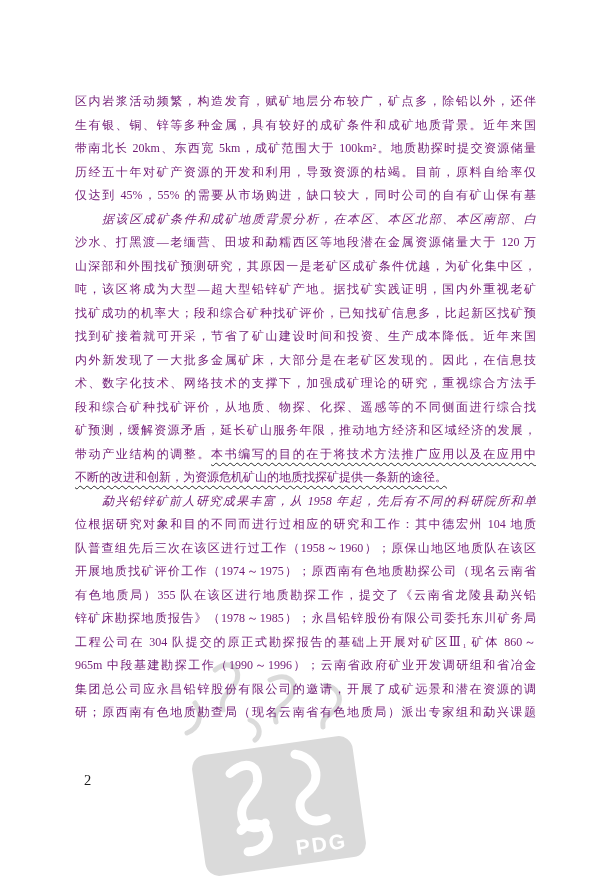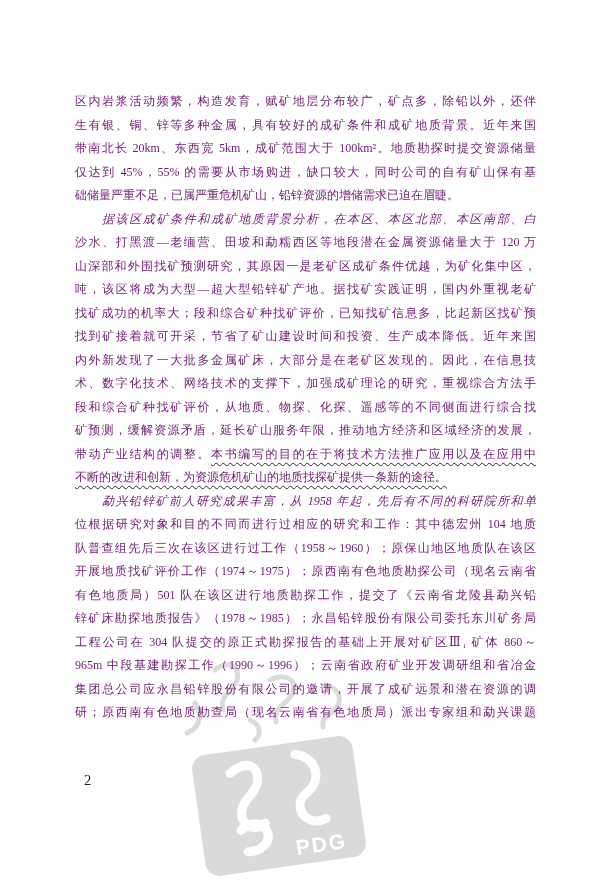--- a/index.html
+++ b/index.html
@@ -75,39 +75,39 @@
         <path d="M98 180 c10 -8 24 -6 26 6 c2 10 -10 18 -22 16"></path>
       </g>
       <text x="150" y="212" class="pdg-label">PDG</text>
     </g>
   </svg>
 
   <div class="text-block">
     <div class="line"><span>区内岩浆活动频繁，构造发育，赋矿地层分布较广，矿点多，除铅以外，还伴</span></div>
     <div class="line"><span>生有银、铜、锌等多种金属，具有较好的成矿条件和成矿地质背景。近年来国</span></div>
     <div class="line"><span>带南北长 20km、东西宽 5km，成矿范围大于 100km²。地质勘探时提交资源储量</span></div>
+    <div class="line"><span>历经五十年对矿产资源的开发和利用，导致资源的枯竭。目前，原料自给率仅</span></div>
     <div class="line"><span>仅达到 45%，55% 的需要从市场购进，缺口较大，同时公司的自有矿山保有基</span></div>
-    <div class="line para-end"><span>础储量严重不足，已属严重危机矿山，铅锌资源的增储需求已迫在眉睫。</span></div>
     <div class="line indent"><span>据该区成矿条件和成矿地质背景分析，在本区、本区北部、本区南部、白</span></div>
     <div class="line"><span>沙水、打黑渡—老缅营、田坡和勐糯西区等地段潜在金属资源储量大于 120 万</span></div>
     <div class="line"><span>山深部和外围找矿预测研究，其原因一是老矿区成矿条件优越，为矿化集中区，</span></div>
     <div class="line"><span>吨，该区将成为大型—超大型铅锌矿产地。据找矿实践证明，国内外重视老矿</span></div>
     <div class="line"><span>找矿成功的机率大；段和综合矿种找矿评价，已知找矿信息多，比起新区找矿预</span></div>
     <div class="line"><span>找到矿接着就可开采，节省了矿山建设时间和投资、生产成本降低。近年来国</span></div>
     <div class="line"><span>内外新发现了一大批多金属矿床，大部分是在老矿区发现的。因此，在信息技</span></div>
     <div class="line"><span>术、数字化技术、网络技术的支撑下，加强成矿理论的研究，重视综合方法手</span></div>
     <div class="line"><span>段和综合矿种找矿评价，从地质、物探、化探、遥感等的不同侧面进行综合找</span></div>
     <div class="line"><span>矿预测，缓解资源矛盾，延长矿山服务年限，推动地方经济和区域经济的发展，</span></div>
     <div class="line"><span>带动产业结构的调整。</span><span class="wavy">本书编写的目的在于将技术方法推广应用以及在应用中</span></div>
     <div class="line para-end"><span class="wavy">不断的改进和创新，为资源危机矿山的地质找探矿提供一条新的途径。</span></div>
     <div class="line indent"><span>勐兴铅锌矿前人研究成果丰富，从 1958 年起，先后有不同的科研院所和单</span></div>
     <div class="line"><span>位根据研究对象和目的不同而进行过相应的研究和工作：其中德宏州 104 地质</span></div>
     <div class="line"><span>队普查组先后三次在该区进行过工作（1958～1960）；原保山地区地质队在该区</span></div>
     <div class="line"><span>开展地质找矿评价工作（1974～1975）；原西南有色地质勘探公司（现名云南省</span></div>
-    <div class="line"><span>有色地质局）501 队在该区进行地质勘探工作，提交了《云南省龙陵县勐兴铅</span></div>
+    <div class="line"><span>有色地质局）355 队在该区进行地质勘探工作，提交了《云南省龙陵县勐兴铅</span></div>
     <div class="line"><span>锌矿床勘探地质报告》（1978～1985）；永昌铅锌股份有限公司委托东川矿务局</span></div>
     <div class="line"><span>工程公司在 304 队提交的原正式勘探报告的基础上开展对矿区Ⅲ₁ 矿体 860～</span></div>
     <div class="line"><span>965m 中段基建勘探工作（1990～1996）；云南省政府矿业开发调研组和省冶金</span></div>
     <div class="line"><span>集团总公司应永昌铅锌股份有限公司的邀请，开展了成矿远景和潜在资源的调</span></div>
     <div class="line"><span>研；原西南有色地质勘查局（现名云南省有色地质局）派出专家组和勐兴课题</span></div>
   </div>
 
   <div class="page-number">2</div>
 
 </div>

